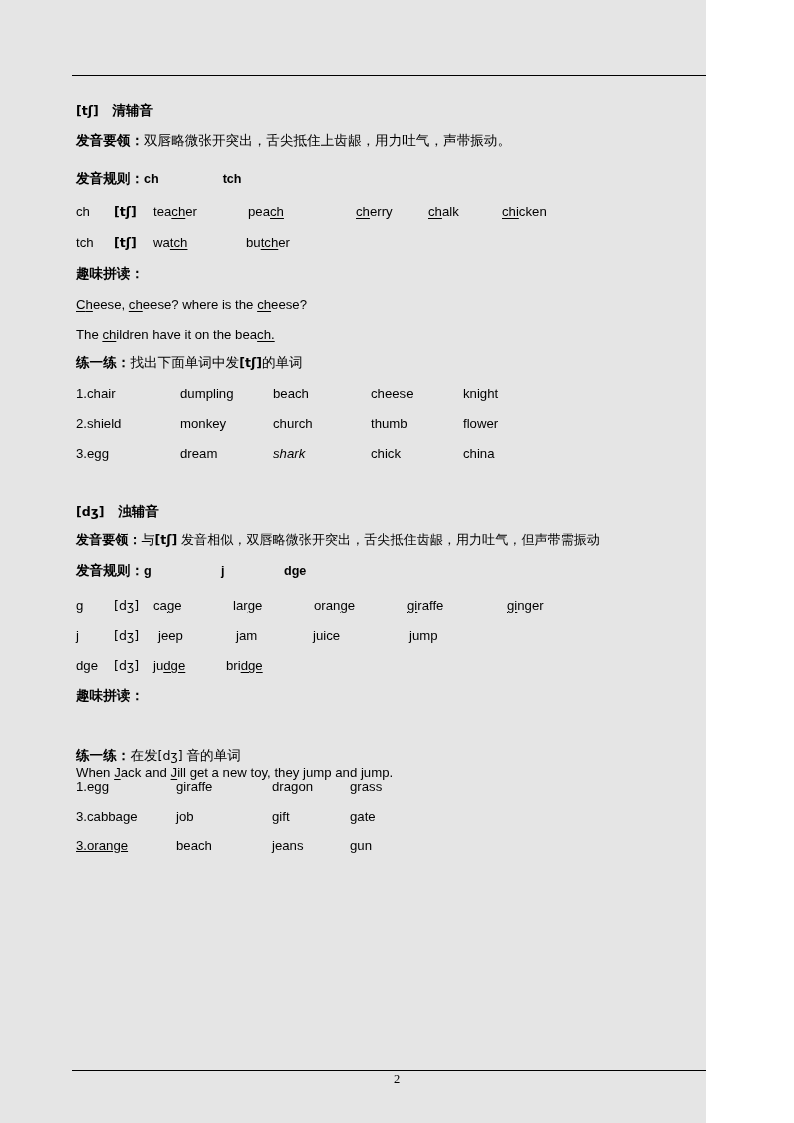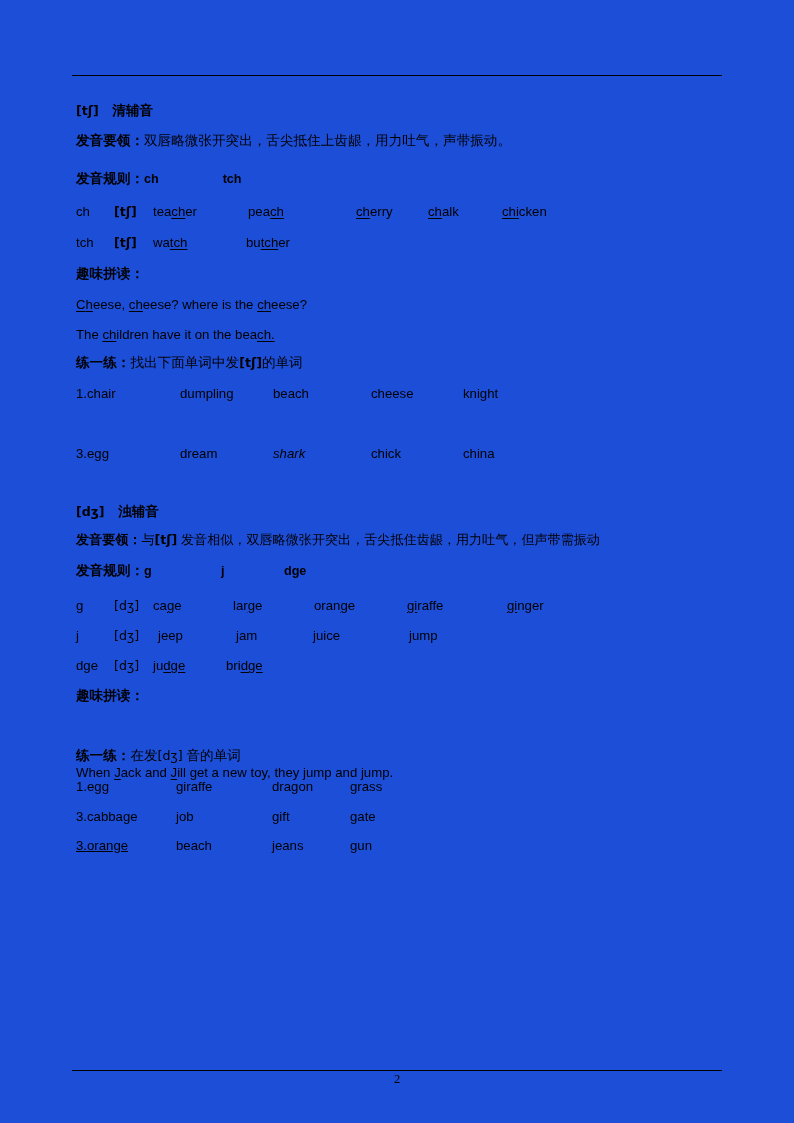--- a/index.html
+++ b/index.html
@@ -6,23 +6,23 @@
     margin: 0;
     padding: 0;
     background: #ffffff;
   }
   body {
     font-family: "Liberation Sans", "DejaVu Sans", sans-serif;
     color: #000000;
   }
   #page {
     position: relative;
-    width: 794px;
+    width: 706px;
     height: 1123px;
-    background: #1d4ed8;
+    background: #e5e5e5;
     overflow: hidden;
   }
 
   
   .rule {
     position: absolute;
     left: 72px;
     width: 650px;
     height: 0;
     border-top: 1.6px solid #000000;
@@ -143,20 +143,23 @@
     <span>The </span><span class="u">ch</span><span>ildren have it on the bea</span><span class="u">ch.</span>
   </div>
 
   <div class="line cn" style="top:354px;">
     <span class="bold">练一练：</span><span>找出下面单词中发</span><span class="ipa b">[tʃ]</span><span>的单词</span>
   </div>
 
   <div class="wordrow" style="top:385px;">
     <span class="w" style="width:104px;">1.chair</span><span class="w" style="width:93px;">dumpling</span><span class="w" style="width:98px;">beach</span><span class="w" style="width:92px;">cheese</span><span class="w">knight</span>
   </div>
+  <div class="wordrow" style="top:415px;">
+    <span class="w" style="width:104px;">2.shield</span><span class="w" style="width:93px;">monkey</span><span class="w" style="width:98px;">church</span><span class="w" style="width:92px;">thumb</span><span class="w">flower</span>
+  </div>
   <div class="wordrow" style="top:445px;">
     <span class="w" style="width:104px;">3.egg</span><span class="w" style="width:93px;">dream</span><span class="w" style="width:98px;font-style:italic;">shark</span><span class="w" style="width:92px;">chick</span><span class="w">china</span>
   </div>
 
   <div class="line cn bold" style="top:503px;">
     <span class="ipa b">[dʒ]</span>
     <span style="display:inline-block;width:6px;"></span>
     <span>浊辅音</span>
   </div>
 

